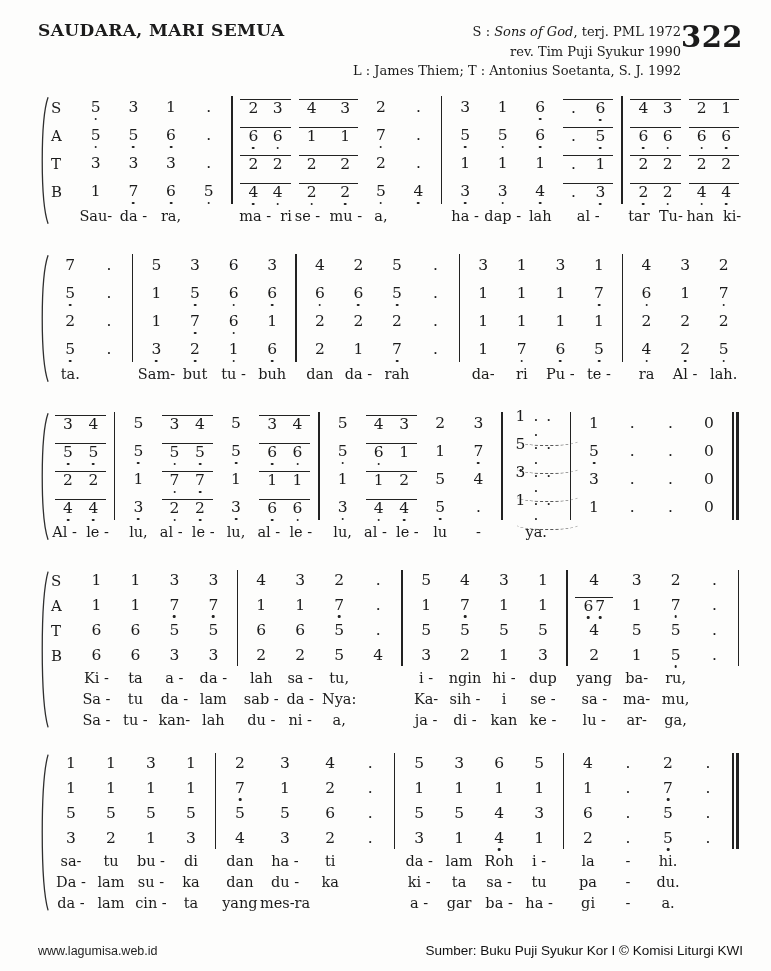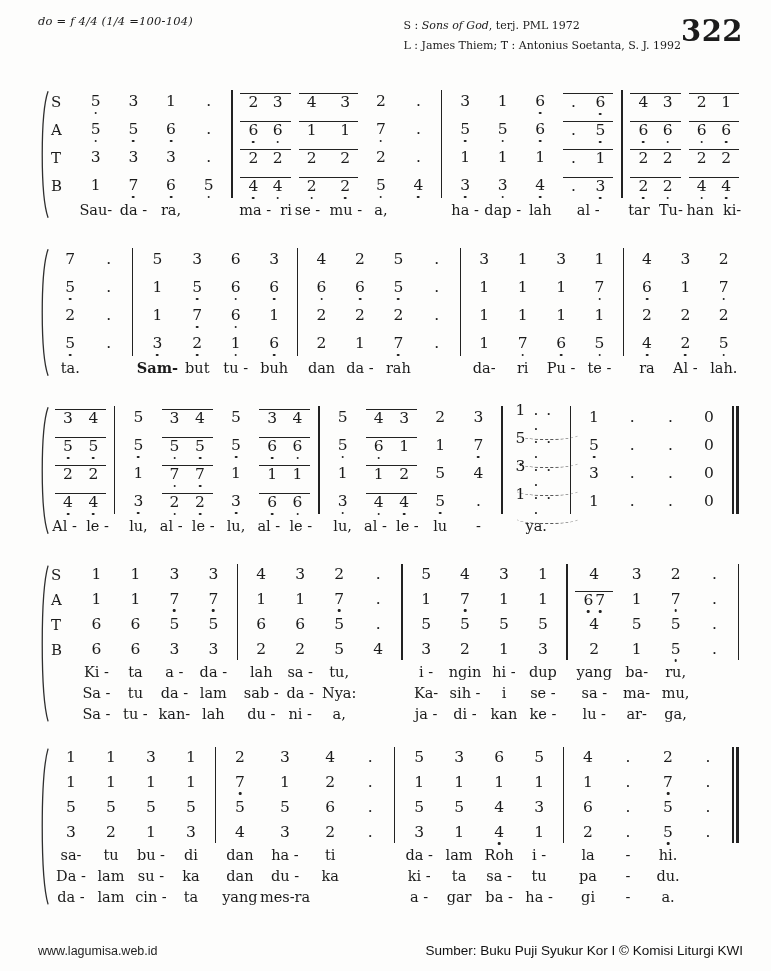--- a/index.html
+++ b/index.html
@@ -6,21 +6,21 @@
   body{
     width:771px;height:971px;background:#fdfdfc;color:#1b1b1b;
     font-family:"DejaVu Serif", serif;position:relative;overflow:hidden;
   }
   .page{position:absolute;inset:0;padding:14px 28px 0 38px;box-sizing:border-box;}
 
   
   header{position:relative;height:74px;}
   .title{font-size:17px;font-weight:bold;letter-spacing:.4px;margin:6px 0 6px 0;}
   .tempo{font-size:11.5px;font-style:italic;letter-spacing:.2px;}
-  .credits{position:absolute;top:2px;right:62px;font-size:11px;line-height:19.5px;}
+  .credits{position:absolute;top:2px;right:62px;text-align:right;font-size:13px;line-height:19.5px;}
   .hymn-number{position:absolute;top:0px;right:0px;font-size:29px;font-weight:bold;letter-spacing:.5px;}
 
   
   .section-label{
     font-family:"Liberation Sans", sans-serif;font-weight:bold;font-style:italic;
     font-size:14.5px;margin:10px 0 14px 0;letter-spacing:.2px;
   }
 
   
   .system{position:relative;padding-left:13px;}
@@ -60,23 +60,24 @@
   }
   .footer-left{font-size:12.5px;color:#222;}
   .footer-right{font-size:13.5px;color:#111;}
 </style>
 </head>
 <body>
 
 <div class="page">
 
   <header>
-    <div class="tempo">do = f   4/4   (1/4 =100-104)</div>
+    <div class="title">SAUDARA, MARI SEMUA</div>
     <div class="credits">
       <div><span>S : </span><i>Sons of God</i><span>, terj. PML 1972</span></div>
+      <div>rev. Tim Puji Syukur 1990</div>
       <div>L : James Thiem; T : Antonius Soetanta, S. J. 1992</div>
     </div>
     <div class="hymn-number">322</div>
   </header>
 
 
   <div class="system ul">
     <svg class="brace" viewBox="0 0 12 100" preserveAspectRatio="none">
         <path d="M11 1 C2.5 18 2.5 82 11 99"></path>
       </svg>
@@ -538,21 +539,21 @@
         <div class="vcell" style="grid-area: 4 / 19;">
           <span class="n low">4</span>
         </div>
         <div class="vcell" style="grid-area: 4 / 20;">
           <span class="n low">2</span>
         </div>
         <div class="vcell" style="grid-area: 4 / 21;">
           <span class="n low">5</span>
         </div>
         <div class="lyr" style="grid-area: 5 / 1;">ta.</div>
-        <div class="lyr" style="grid-area: 5 / 4; font-weight: bold;">Sam-</div>
+        <div class="lyr" style="grid-area: 5 / 4;">Sam-</div>
         <div class="lyr" style="grid-area: 5 / 5;">but</div>
         <div class="lyr" style="grid-area: 5 / 6;">tu -</div>
         <div class="lyr" style="grid-area: 5 / 7;">buh</div>
         <div class="lyr" style="grid-area: 5 / 9;">dan</div>
         <div class="lyr" style="grid-area: 5 / 10;">da -</div>
         <div class="lyr" style="grid-area: 5 / 11;">rah</div>
         <div class="lyr" style="grid-area: 5 / 14;">da-</div>
         <div class="lyr" style="grid-area: 5 / 15;">ri</div>
         <div class="lyr" style="grid-area: 5 / 16;">Pu -</div>
         <div class="lyr" style="grid-area: 5 / 17;">te -</div>

